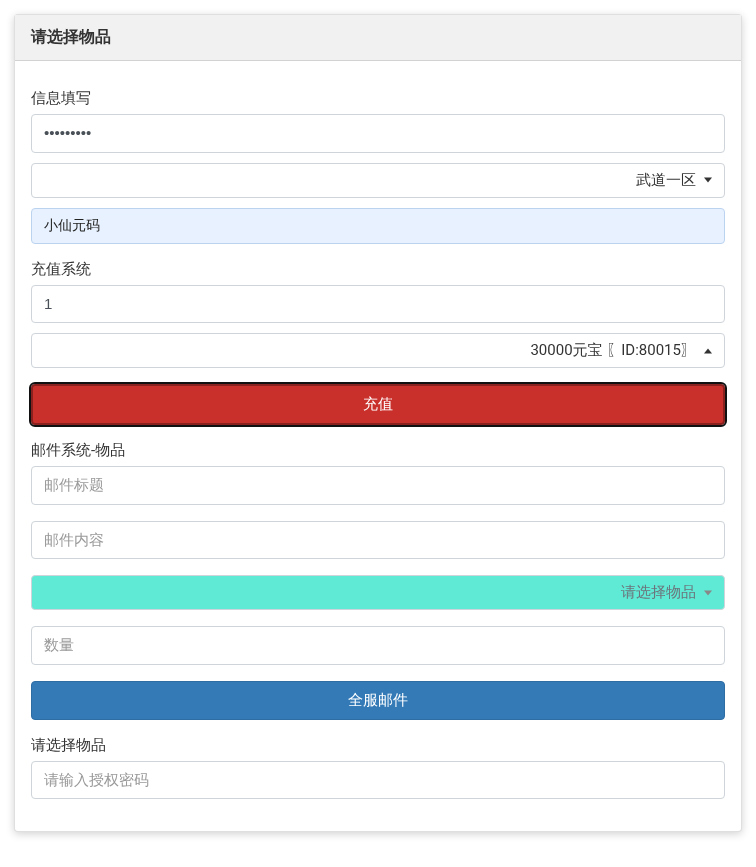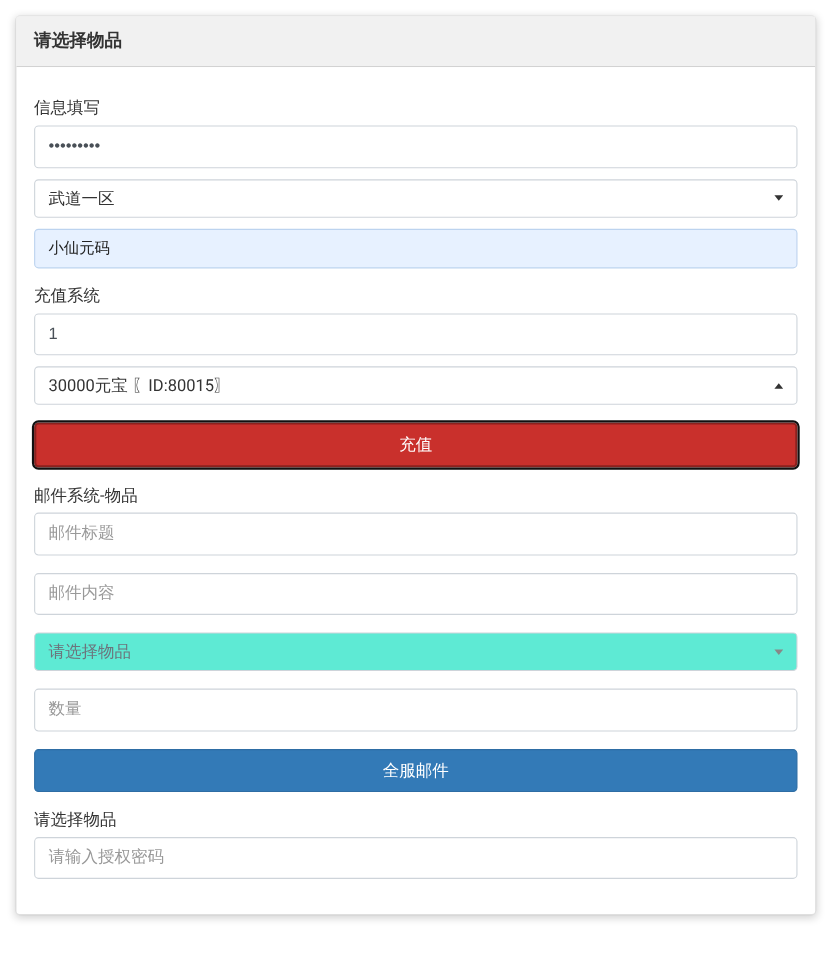--- a/index.html
+++ b/index.html
@@ -49,20 +49,21 @@
 .form-control::placeholder { color: #999; }
 .dropdown {
   width: 100%;
   position: relative;
   border: 1px solid #ced4da;
   border-radius: 4px;
   background: #fff;
   padding: 7px 28px 7px 12px;
   font-size: 15px;
   cursor: pointer;
+  text-align: right;
 }
 .dropdown.disabled { background: #5eead4; color: #6c757d; cursor: default; }
 .dropdown .caret {
   position: absolute;
   right: 12px;
   top: 50%;
   transform: translateY(-50%);
   width: 0; height: 0;
   border-left: 4px solid transparent;
   border-right: 4px solid transparent;
@@ -85,20 +86,21 @@
   display: block;
   width: 100%;
   padding: 8px 12px;
   font-size: 15px;
   line-height: 1.4;
   text-align: center;
   border-radius: 4px;
   cursor: pointer;
   color: #fff;
   border: 1px solid transparent;
+  font-family: Liberation Serif, serif;
 }
 .btn-danger {
   background: #c9302c;
   border: 2px solid #8b211e;
   outline: 2px solid #111;
   outline-offset: 0;
 }
 .btn-primary {
   background: #337ab7;
   border-color: #2e6da4;

